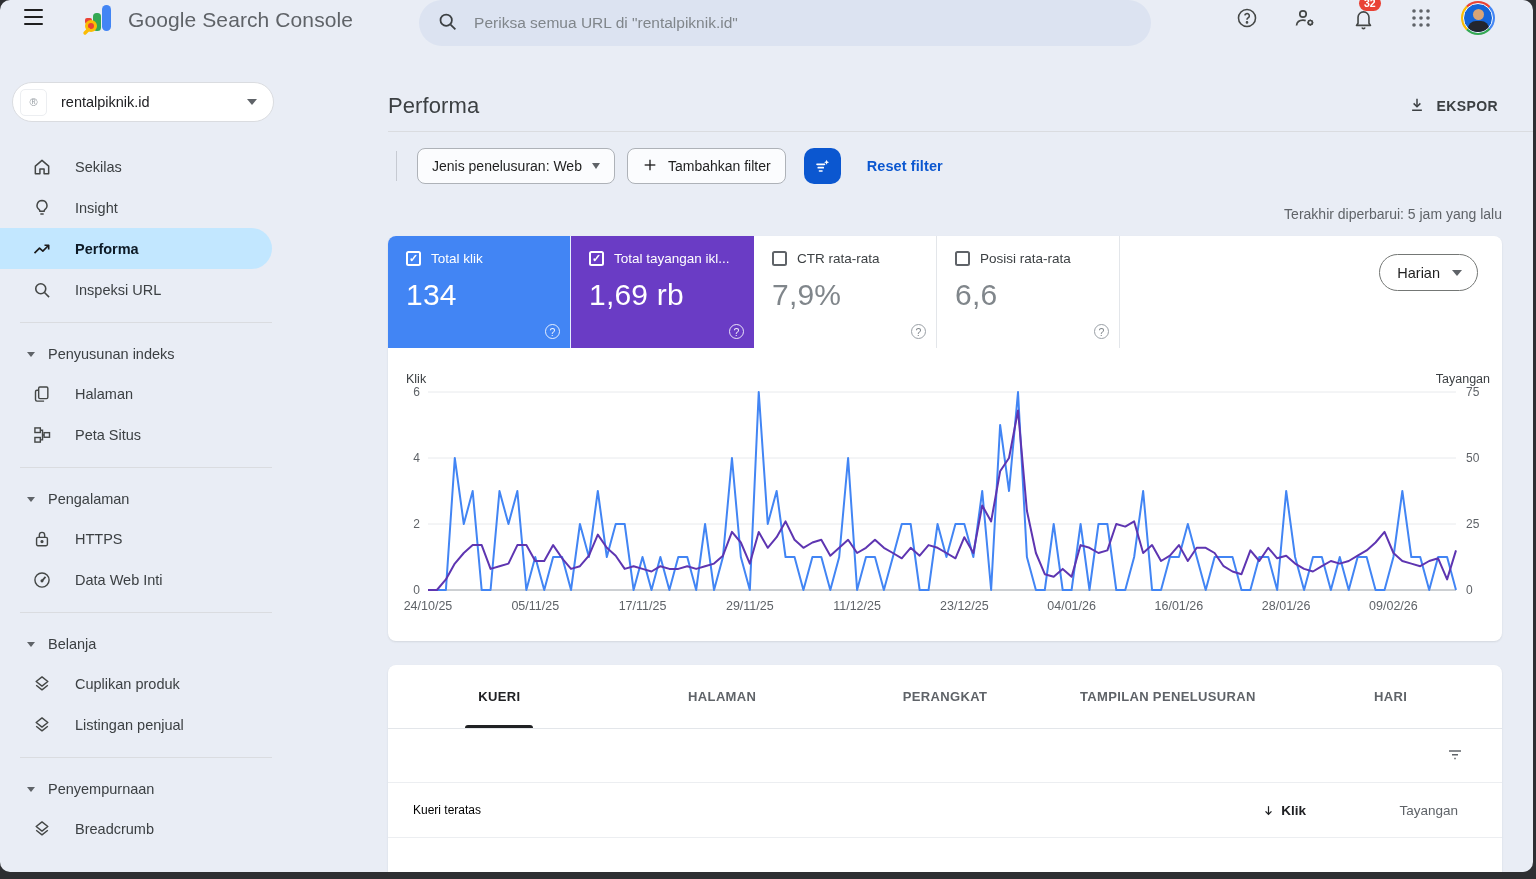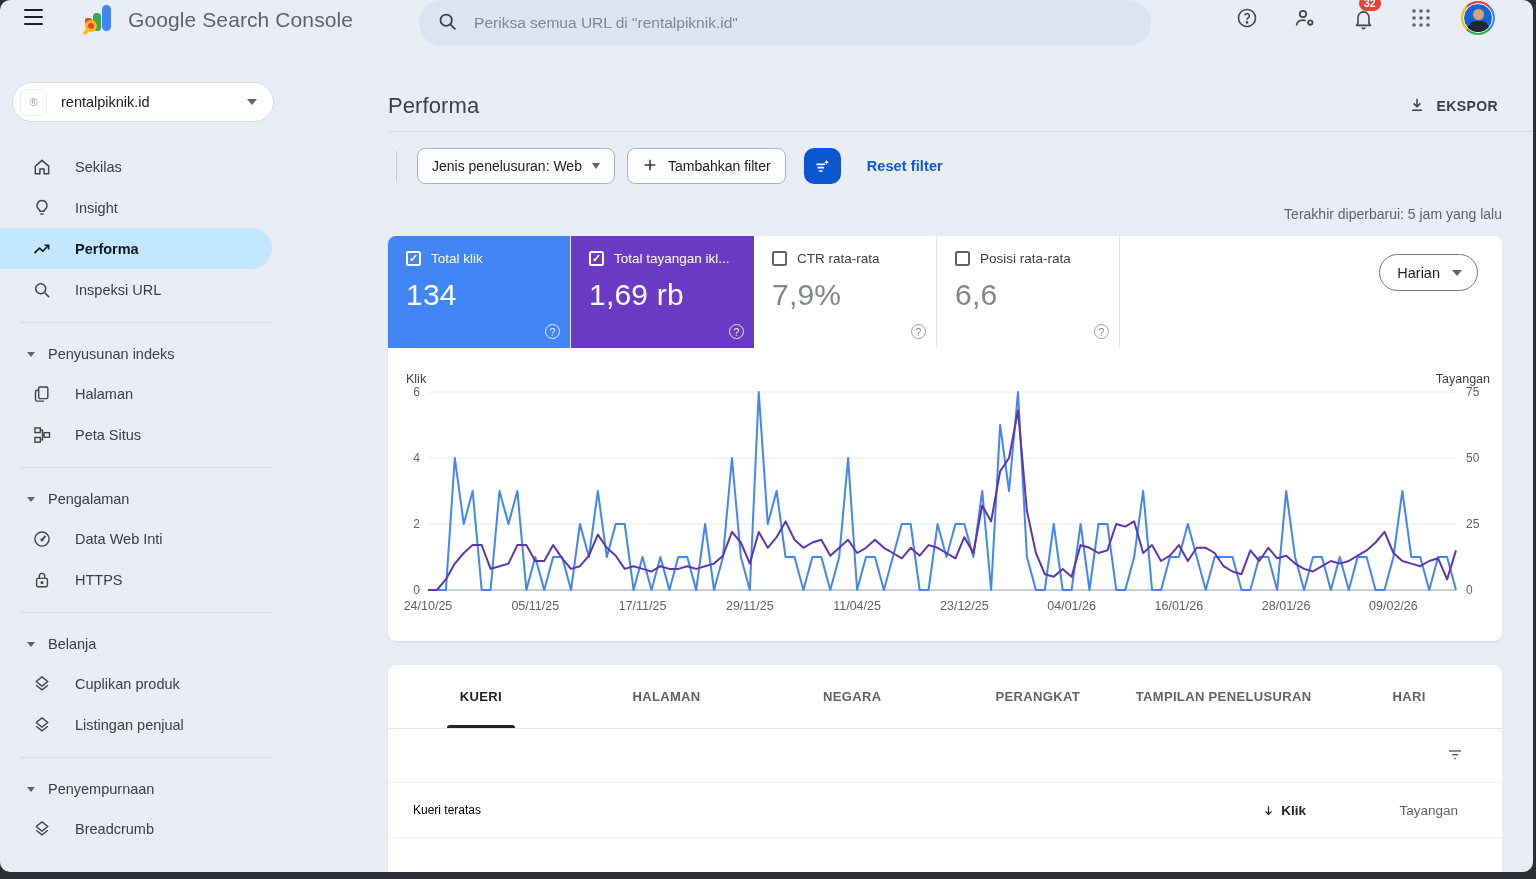--- a/index.html
+++ b/index.html
@@ -263,36 +263,36 @@
 
       <div class="side-div"></div>
 
       <div class="sec-head">
         <span class="sec-caret"></span>
         <span>Pengalaman</span>
       </div>
       <div class="nav-item">
         <span class="nicon">
             <svg width="20" height="20" viewBox="0 0 24 24" fill="none" stroke="#444746" stroke-width="1.7">
+              <rect x="5.5" y="10" width="13" height="10" rx="1.6"></rect>
+              <path d="M8.8 10V7.2a3.2 3.2 0 0 1 6.4 0V10"></path>
+              <circle cx="12" cy="15" r="1.1" fill="#444746"></circle>
+            </svg>
+          </span>
+        <span>HTTPS</span>
+      </div>
+      <div class="nav-item">
+        <span class="nicon">
+            <svg width="20" height="20" viewBox="0 0 24 24" fill="none" stroke="#444746" stroke-width="1.7">
               <circle cx="12" cy="12" r="8.5"></circle>
               <line x1="12" y1="13" x2="16.2" y2="8.2" stroke-width="2"></line>
               <circle cx="12" cy="13" r="1" fill="#444746"></circle>
             </svg>
           </span>
         <span>Data Web Inti</span>
-      </div>
-      <div class="nav-item">
-        <span class="nicon">
-            <svg width="20" height="20" viewBox="0 0 24 24" fill="none" stroke="#444746" stroke-width="1.7">
-              <rect x="5.5" y="10" width="13" height="10" rx="1.6"></rect>
-              <path d="M8.8 10V7.2a3.2 3.2 0 0 1 6.4 0V10"></path>
-              <circle cx="12" cy="15" r="1.1" fill="#444746"></circle>
-            </svg>
-          </span>
-        <span>HTTPS</span>
       </div>
 
       <div class="side-div"></div>
 
       <div class="sec-head">
         <span class="sec-caret"></span>
         <span>Belanja</span>
       </div>
       <div class="nav-item">
         <span class="nicon">
@@ -434,40 +434,37 @@
                 <line x1="0" x2="1040" y1="0" y2="0" stroke="#e8eaed" stroke-width="1" vector-effect="non-scaling-stroke"></line>
                 <polyline points="0.0,198.0 9.0,198.0 18.1,198.0 27.1,66.0 36.2,132.0 45.2,99.0 54.3,198.0 63.3,198.0 72.3,99.0 81.4,132.0 90.4,99.0 99.5,198.0 108.5,165.0 117.6,198.0 126.6,165.0 135.7,165.0 144.7,198.0 153.7,132.0 162.8,165.0 171.8,99.0 180.9,165.0 189.9,132.0 199.0,132.0 208.0,198.0 217.0,165.0 226.1,198.0 235.1,165.0 244.2,198.0 253.2,165.0 262.3,165.0 271.3,198.0 280.3,132.0 289.4,198.0 298.4,165.0 307.5,66.0 316.5,165.0 325.6,198.0 334.6,0.0 343.7,132.0 352.7,99.0 361.7,165.0 370.8,165.0 379.8,198.0 388.9,165.0 397.9,165.0 407.0,198.0 416.0,165.0 425.0,66.0 434.1,198.0 443.1,165.0 452.2,165.0 461.2,198.0 470.3,165.0 479.3,132.0 488.3,132.0 497.4,198.0 506.4,198.0 515.5,132.0 524.5,165.0 533.6,132.0 542.6,132.0 551.7,165.0 560.7,99.0 569.7,198.0 578.8,33.0 587.8,99.0 596.9,0.0 605.9,165.0 615.0,198.0 624.0,198.0 633.0,132.0 642.1,198.0 651.1,198.0 660.2,132.0 669.2,198.0 678.3,132.0 687.3,132.0 696.3,198.0 705.4,198.0 714.4,165.0 723.5,99.0 732.5,198.0 741.6,198.0 750.6,165.0 759.7,165.0 768.7,132.0 777.7,165.0 786.8,198.0 795.8,165.0 804.9,165.0 813.9,165.0 823.0,198.0 832.0,198.0 841.0,165.0 850.1,165.0 859.1,198.0 868.2,99.0 877.2,165.0 886.3,198.0 895.3,165.0 904.3,165.0 913.4,198.0 922.4,165.0 931.5,198.0 940.5,165.0 949.6,165.0 958.6,198.0 967.7,198.0 976.7,165.0 985.7,99.0 994.8,165.0 1003.8,165.0 1012.9,198.0 1021.9,165.0 1031.0,165.0 1040.0,198.0" fill="none" stroke="#4285f4" stroke-width="2" stroke-linejoin="round" vector-effect="non-scaling-stroke"></polyline>
                 <polyline points="0.0,198.0 9.0,198.0 18.1,187.4 27.1,171.6 36.2,161.0 45.2,153.1 54.3,153.1 63.3,176.9 72.3,174.2 81.4,171.6 90.4,153.1 99.5,153.1 108.5,169.0 117.6,169.0 126.6,153.1 135.7,166.3 144.7,176.9 153.7,174.2 162.8,163.7 171.8,142.6 180.9,155.8 189.9,163.7 199.0,176.9 208.0,174.2 217.0,176.9 226.1,179.5 235.1,174.2 244.2,176.9 253.2,176.9 262.3,174.2 271.3,176.9 280.3,174.2 289.4,171.6 298.4,163.7 307.5,139.9 316.5,150.5 325.6,171.6 334.6,139.9 343.7,155.8 352.7,145.2 361.7,129.4 370.8,147.8 379.8,155.8 388.9,150.5 397.9,147.8 407.0,163.7 416.0,155.8 425.0,147.8 434.1,161.0 443.1,155.8 452.2,147.8 461.2,155.8 470.3,161.0 479.3,166.3 488.3,155.8 497.4,163.7 506.4,153.1 515.5,155.8 524.5,161.0 533.6,166.3 542.6,145.2 551.7,161.0 560.7,113.5 569.7,129.4 578.8,79.2 587.8,66.0 596.9,18.5 605.9,118.8 615.0,161.0 624.0,182.2 633.0,184.8 642.1,176.9 651.1,184.8 660.2,153.1 669.2,155.8 678.3,161.0 687.3,158.4 696.3,132.0 705.4,134.6 714.4,129.4 723.5,161.0 732.5,153.1 741.6,169.0 750.6,163.7 759.7,153.1 768.7,169.0 777.7,155.8 786.8,155.8 795.8,161.0 804.9,174.2 813.9,179.5 823.0,182.2 832.0,158.4 841.0,169.0 850.1,155.8 859.1,166.3 868.2,163.7 877.2,171.6 886.3,176.9 895.3,179.5 904.3,174.2 913.4,169.0 922.4,171.6 931.5,169.0 940.5,163.7 949.6,158.4 958.6,150.5 967.7,139.9 976.7,161.0 985.7,169.0 994.8,171.6 1003.8,174.2 1012.9,169.0 1021.9,166.3 1031.0,187.4 1040.0,158.4" fill="none" stroke="#5e35b1" stroke-width="2" stroke-linejoin="round" vector-effect="non-scaling-stroke"></polyline>
               </svg>
           </div>
           <div class="xlabels">
               <span style="left: 0%;">24/10/25</span>
               <span style="left: 10.4348%;">05/11/25</span>
               <span style="left: 20.8696%;">17/11/25</span>
               <span style="left: 31.3043%;">29/11/25</span>
-              <span style="left: 41.7391%;">11/04/25</span>
+              <span style="left: 41.7391%;">11/12/25</span>
               <span style="left: 52.1739%;">23/12/25</span>
               <span style="left: 62.6087%;">04/01/26</span>
               <span style="left: 73.0435%;">16/01/26</span>
               <span style="left: 83.4783%;">28/01/26</span>
               <span style="left: 93.913%;">09/02/26</span>
             </div>
         </div>
       </div>
 
       <div class="card table-card">
         <div class="tabs">
           <div class="tab active">
               <span>KUERI</span>
             </div>
           <div class="tab">
               <span>HALAMAN</span>
-            </div>
-          <div class="tab">
-              <span>NEGARA</span>
             </div>
           <div class="tab">
               <span>PERANGKAT</span>
             </div>
           <div class="tab">
               <span>TAMPILAN PENELUSURAN</span>
             </div>
           <div class="tab">
               <span>HARI</span>
             </div>

